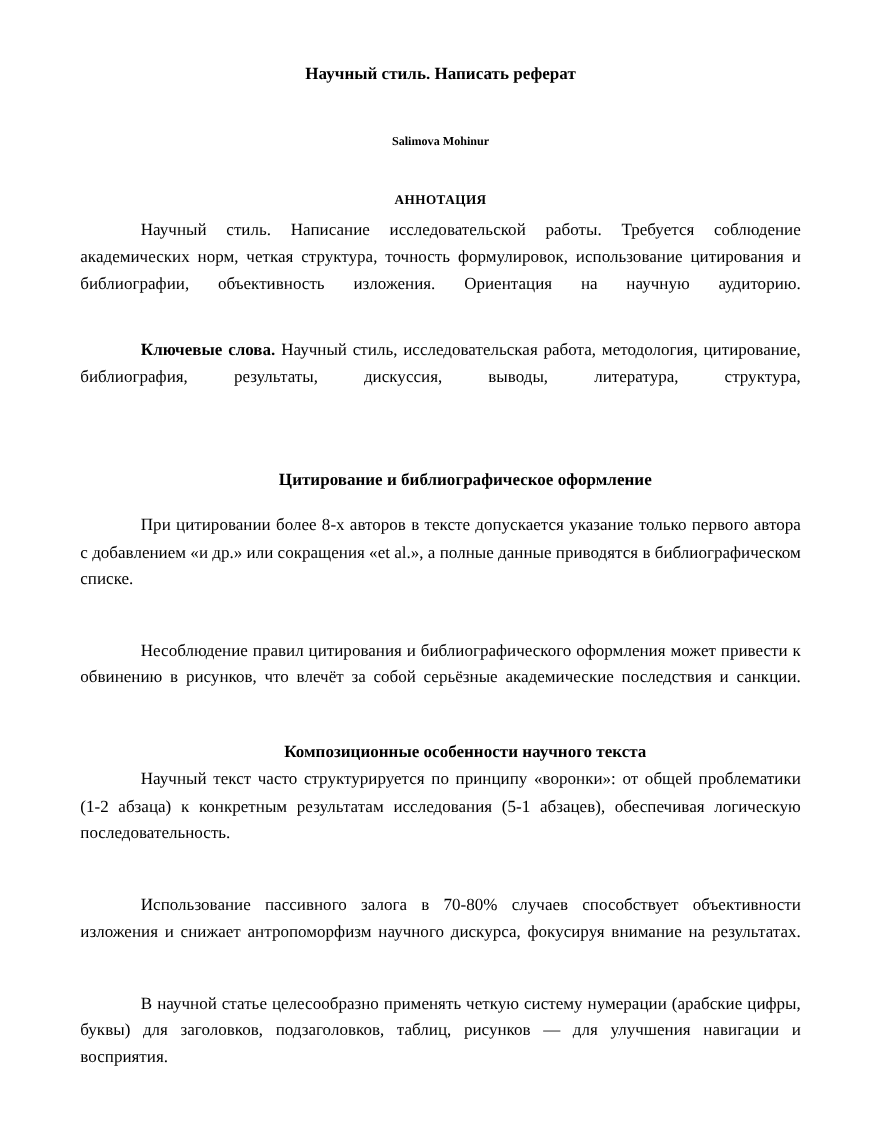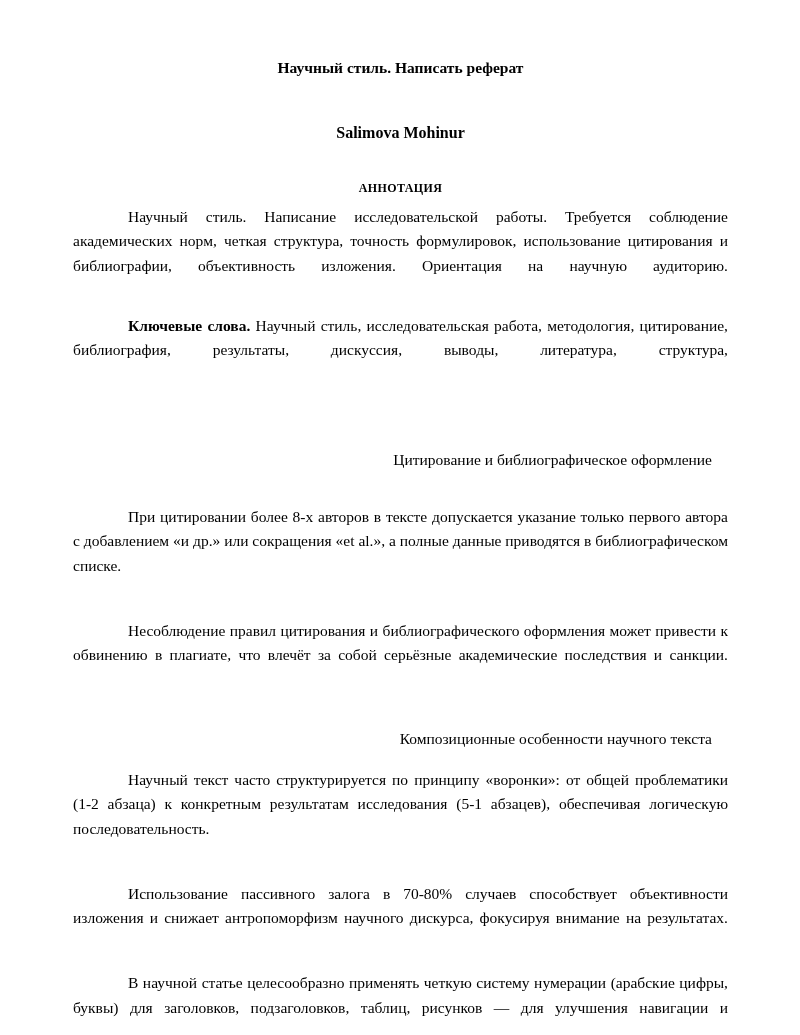--- a/index.html
+++ b/index.html
@@ -31,42 +31,42 @@
   
   .doc-title {
     font-size: 15.5px;
     font-weight: bold;
     text-align: center;
     line-height: 1.35;
     margin: 0;
   }
 
   .author {
-    font-size: 16px;
+    font-size: 11px;
     font-weight: bold;
     text-align: center;
     line-height: 1.35;
     margin: 43px 0 0 0;
   }
 
   .abstract-title {
     font-size: 12px;
     font-weight: bold;
     text-align: center;
     line-height: 1.35;
     margin: 36px 0 0 0;
     letter-spacing: 0.4px;
   }
 
   .section-heading {
     font-size: 15.5px;
-    font-weight: normal;
-    text-align: right;
+    font-weight: bold;
+    text-align: center;
     line-height: 1.4;
-    margin: 16px;
+    margin: 0;
     padding-left: 45px;
   }
 
   
   .para {
     font-size: 15.5px;
     line-height: 1.58;
     text-align: justify;
     text-justify: inter-word;
     margin: 0;
@@ -119,21 +119,21 @@
 
     <div class="gap-heading"></div>
 
 
     <div class="gap-para"></div>
 
     <p class="para">При цитировании  более 8-х авторов  в тексте допускается указание только первого автора с добавлением «и др.» или сокращения «et al.», а полные данные приводятся в библиографическом списке.</p>
 
     <div class="gap-para"></div>
 
-    <p class="para">Несоблюдение правил цитирования и библиографического оформления может привести к обвинению в плагиате, что влечёт за собой серьёзные академические последствия и санкции.</p>
+    <p class="para">Несоблюдение правил цитирования и библиографического оформления может привести к обвинению в рисунков, что влечёт за собой серьёзные академические последствия и санкции.</p>
 
     <div class="gap-section"></div>
 
     <h3 class="section-heading">Композиционные особенности научного текста</h3>
 
     <div class="gap-heading"></div>
 
     <p class="para">Научный текст часто структурируется по принципу «воронки»: от общей проблематики (1-2 абзаца) к конкретным результатам исследования (5-1 абзацев), обеспечивая логическую последовательность.</p>
 
     <div class="gap-para"></div>

